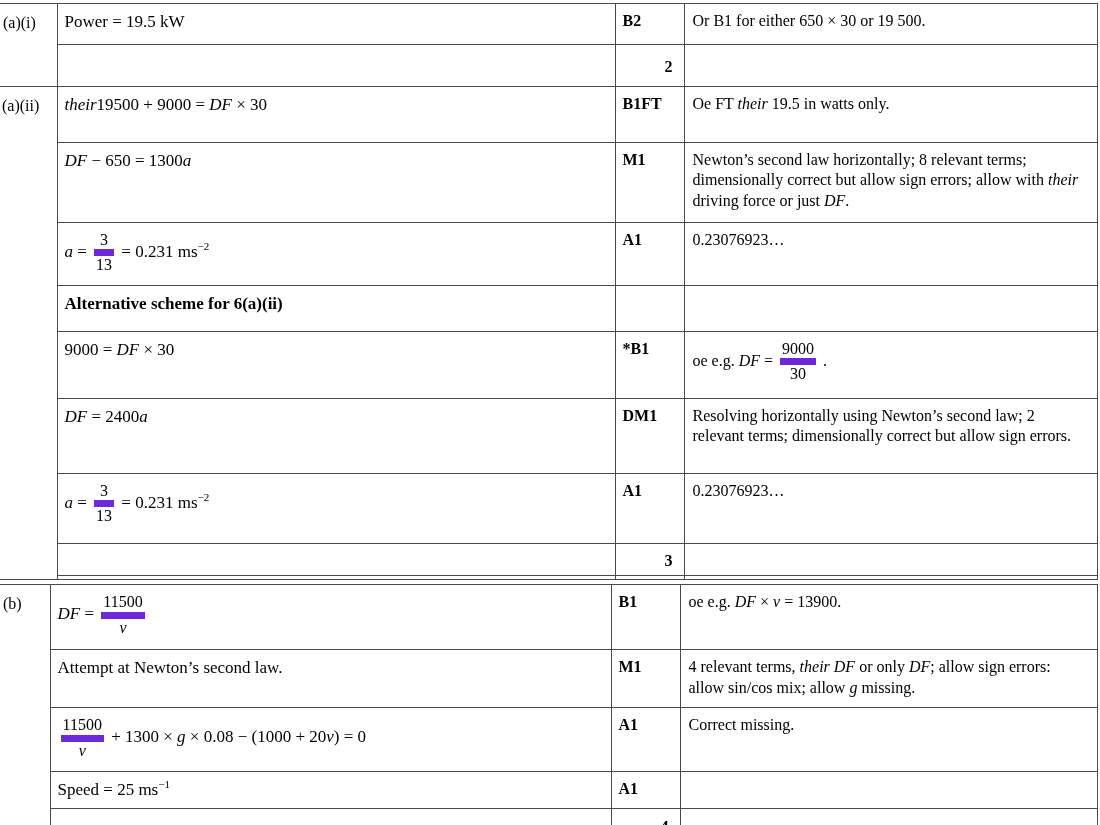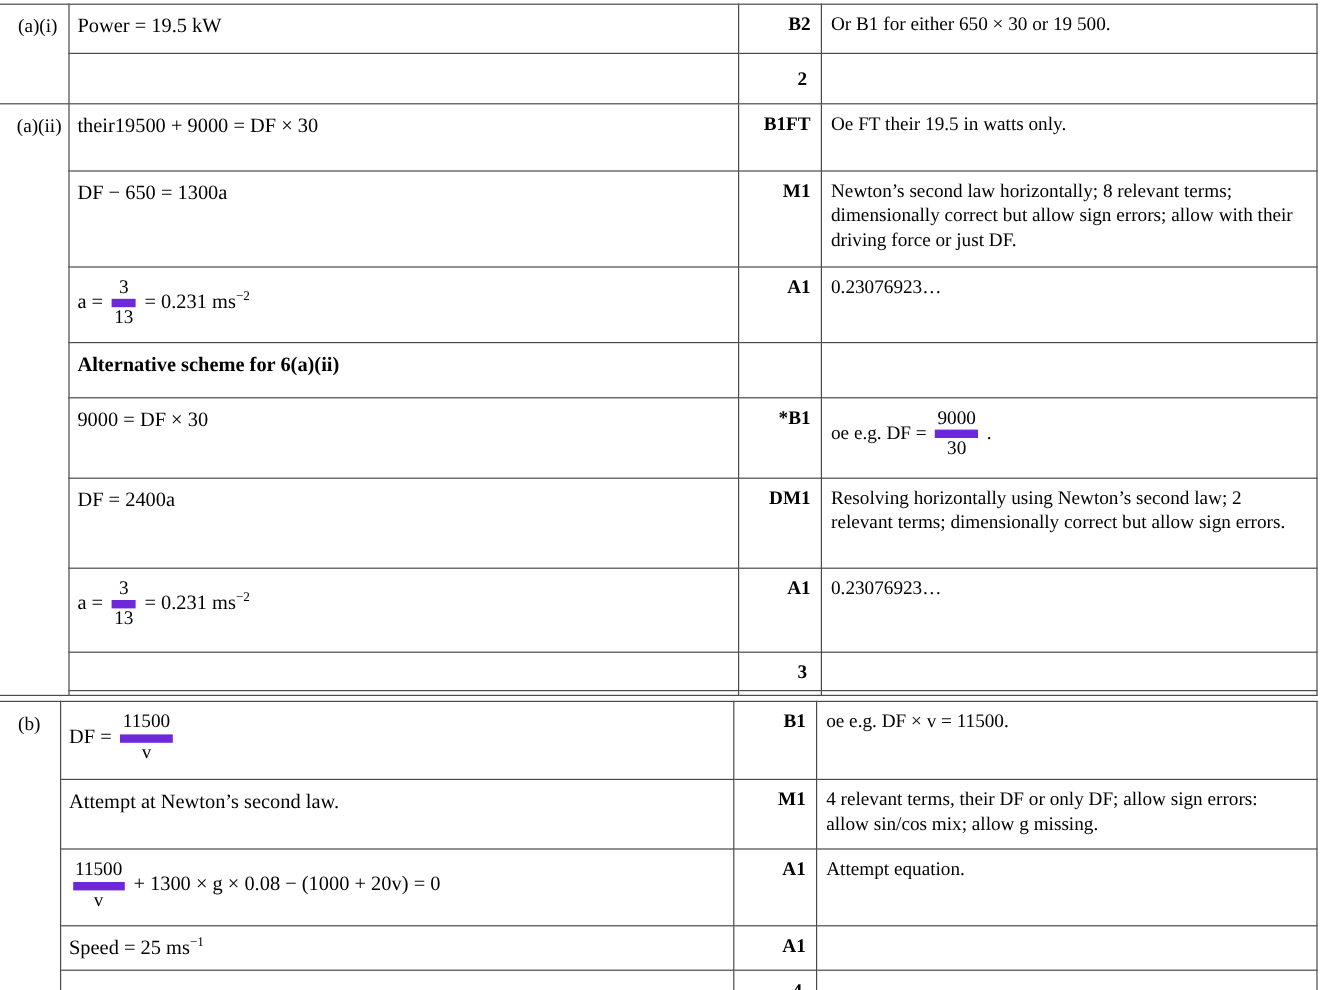--- a/index.html
+++ b/index.html
@@ -22,37 +22,36 @@
   table.ms + table.ms{margin-top:4px;}
   table.msb{border-bottom:2px solid #6a6a6a;}
   td{
     border:1px solid #4a4a4a;
     vertical-align:top;
     padding:7px 6px 4px 7px;
     font-size:16px;
     line-height:1.28;
     overflow:hidden;
   }
-  td.qcol{border-left:none;padding-left:12px;padding-top:9px;white-space:nowrap;}
+  td.qcol{border-left:none;padding-left:0;padding-top:9px;white-space:nowrap;}
   td.anscol{font-size:17px;}
   td.markcol{
-    text-align:right;
     font-weight:bold;
     padding-right:8px;
     white-space:nowrap;
   }
   td.totalcol{
     text-align:right;
     font-weight:bold;
     vertical-align:middle;
     padding-right:11px;
   }
   td.guidecol{padding-left:8px;padding-right:10px;}
   
-  .i{}
+  .i{font-style:italic;}
   .b{font-weight:bold;}
   .sup{font-size:11px;vertical-align:super;line-height:0;}
   .frac{
     display:inline-flex;flex-direction:column;
     vertical-align:middle;text-align:center;
     line-height:1.15;margin:1px 3px;font-size:16px;
   }
   .frac .den{border-top:7px solid #6d28d9;padding:0 2px;}
   .frac .num{padding:0 2px;}
   
@@ -161,34 +160,34 @@
       </colgroup>
 
     <tbody>
         <tr class="rb1">
       <td class="qcol" rowspan="5"><span class="qclip"></span><span>(b)</span></td>
       <td class="anscol"><span class="i">DF</span><span> = </span><span class="frac">
               <span class="num">11500</span>
               <span class="den i">v</span>
             </span></td>
       <td class="markcol">B1</td>
-      <td class="guidecol"><span>oe e.g. </span><span class="i">DF</span><span> × </span><span class="i">v</span><span> = 11500.</span></td>
+      <td class="guidecol"><span>oe e.g. </span><span class="i">DF</span><span> × </span><span class="i">v</span><span> = 13900.</span></td>
     </tr>
     <tr class="rb2">
       <td class="anscol"><span>Attempt at Newton’s second law.</span></td>
       <td class="markcol">M1</td>
       <td class="guidecol"><span>4 relevant terms, </span><span class="i">their DF</span><span> or only </span><span class="i">DF</span><span>; allow sign errors: allow sin/cos mix; allow </span><span class="i">g</span><span> missing.</span></td>
     </tr>
     <tr class="rb3">
       <td class="anscol"><span class="frac">
               <span class="num">11500</span>
               <span class="den i">v</span>
             </span><span> + 1300 × </span><span class="i">g</span><span> × 0.08 − (1000 + 20</span><span class="i">v</span><span>) = 0</span></td>
       <td class="markcol">A1</td>
-      <td class="guidecol"><span>Attempt equation.</span></td>
+      <td class="guidecol"><span>Correct missing.</span></td>
     </tr>
     <tr class="rb4">
       <td class="anscol"><span>Speed = 25 ms</span><span class="sup">−1</span></td>
       <td class="markcol">A1</td>
       <td class="guidecol"></td>
     </tr>
     <tr class="rb5">
       <td class="anscol"></td>
       <td class="totalcol">4</td>
       <td class="guidecol"></td>

